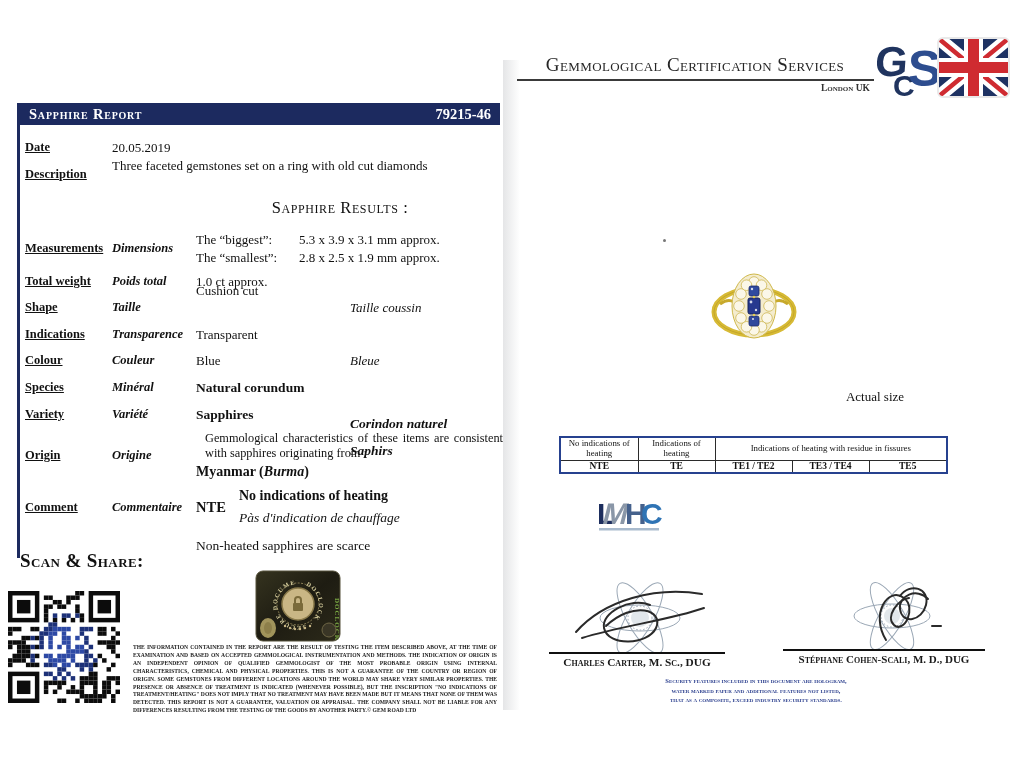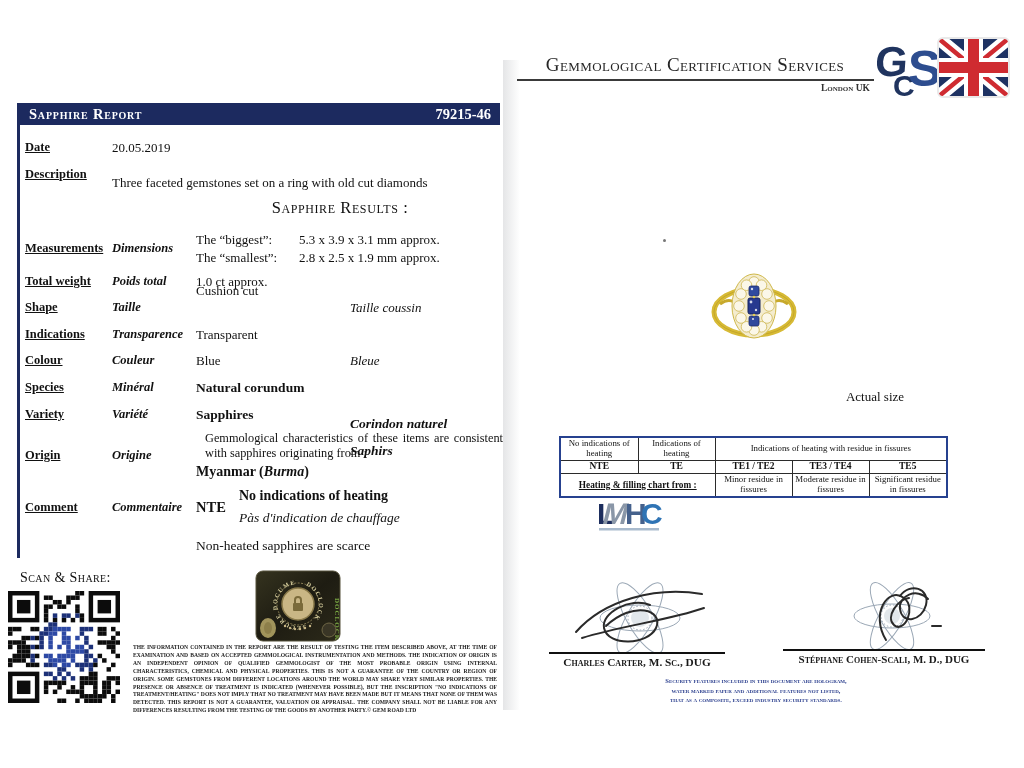--- a/index.html
+++ b/index.html
@@ -32,39 +32,39 @@
                table-layout:fixed;border:2px solid #26418f;background:#fff;}
   table.hchart td{border:1px solid #2b2b2b;text-align:center;vertical-align:middle;
                   font-size:8.8px;line-height:1.12;padding:1px 2px;}
   table.hchart td.code{font-size:9.5px;font-weight:bold;padding:0 2px;}
   table.hchart td.cap{font-size:9.3px;font-weight:bold;}
   table.hchart td.cap span{text-decoration:underline;}
   .sig-line{height:2px;background:#101010;}
   .sig-name{text-align:center;font-weight:bold;font-size:11.3px;color:#1a1a1a;white-space:nowrap;}
   #security-note{left:615px;top:676px;width:282px;text-align:center;color:#2b3f8e;
                  font-size:6.6px;line-height:9.6px;font-weight:bold;}
-  #scan-share{left:20px;top:570px;font-size:14px;font-weight:normal;letter-spacing:.4px;}
+  #scan-share{left:20px;top:550px;font-size:19px;font-weight:bold;letter-spacing:.4px;}
   .speck{width:3px;height:3px;background:#777;border-radius:50%;}
 </style>
 </head>
 <body>
 
 <div id="canvas">
 
   <div class="abs sc" id="hdr-bar">
     <span class="t">Sapphire Report</span>
     <span class="n">79215-46</span>
   </div>
   <div class="abs" id="left-rule"></div>
 
   <div class="abs lbl" style="left:25px;top:140px">Date</div>
   <div class="abs val" style="left:112px;top:140px">20.05.2019</div>
 
   <div class="abs lbl" style="left:25px;top:167px">Description</div>
-  <div class="abs val" style="left:112px;top:175px">Three faceted gemstones set on a ring with old cut diamonds</div>
+  <div class="abs val" style="left:112px;top:158px">Three faceted gemstones set on a ring with old cut diamonds</div>
 
   <div class="abs sc" id="testing-heading">Sapphire Results :</div>
 
   <div class="abs lbl" style="left:25px;top:241px">Measurements</div>
   <div class="abs frl" style="left:112px;top:241px">Dimensions</div>
   <div class="abs val" style="left:196px;top:232px">The “biggest”:</div>
   <div class="abs val" style="left:299px;top:232px">5.3 x 3.9 x 3.1 mm approx.</div>
   <div class="abs val" style="left:196px;top:250px">The “smallest”:</div>
   <div class="abs val" style="left:299px;top:250px">2.8 x 2.5 x 1.9 mm approx.</div>
 
@@ -458,26 +458,20 @@
       <td>Indications of heating</td>
       <td colspan="3">Indications of heating with residue in fissures</td>
     </tr>
     <tr style="height:13px">
       <td class="code">NTE</td>
       <td class="code">TE</td>
       <td class="code">TE1 / TE2</td>
       <td class="code">TE3 / TE4</td>
       <td class="code">TE5</td>
     </tr>
-    <tr style="height:24px">
-      <td colspan="2" class="cap"><span>Heating &amp; filling chart from :</span></td>
-      <td>Minor residue in fissures</td>
-      <td>Moderate residue in fissures</td>
-      <td>Significant residue in fissures</td>
-    </tr>
   </tbody>
     </table>
 
   <div class="abs" style="left:597px;top:496px;width:66px;height:40px">
     <svg width="66" height="40" viewBox="0 0 66 40" xmlns="http://www.w3.org/2000/svg">
       <g font-family="Liberation Sans, sans-serif" font-weight="bold" font-size="30">
         <text x="0" y="28" fill="#1d2e5e">L</text>
         <text x="11" y="28" fill="#8a97a8" transform="skewX(-14)">M</text>
         <text x="28" y="28" fill="#45618c">H</text>
         <text x="44" y="28" fill="#2f74b5">C</text>

